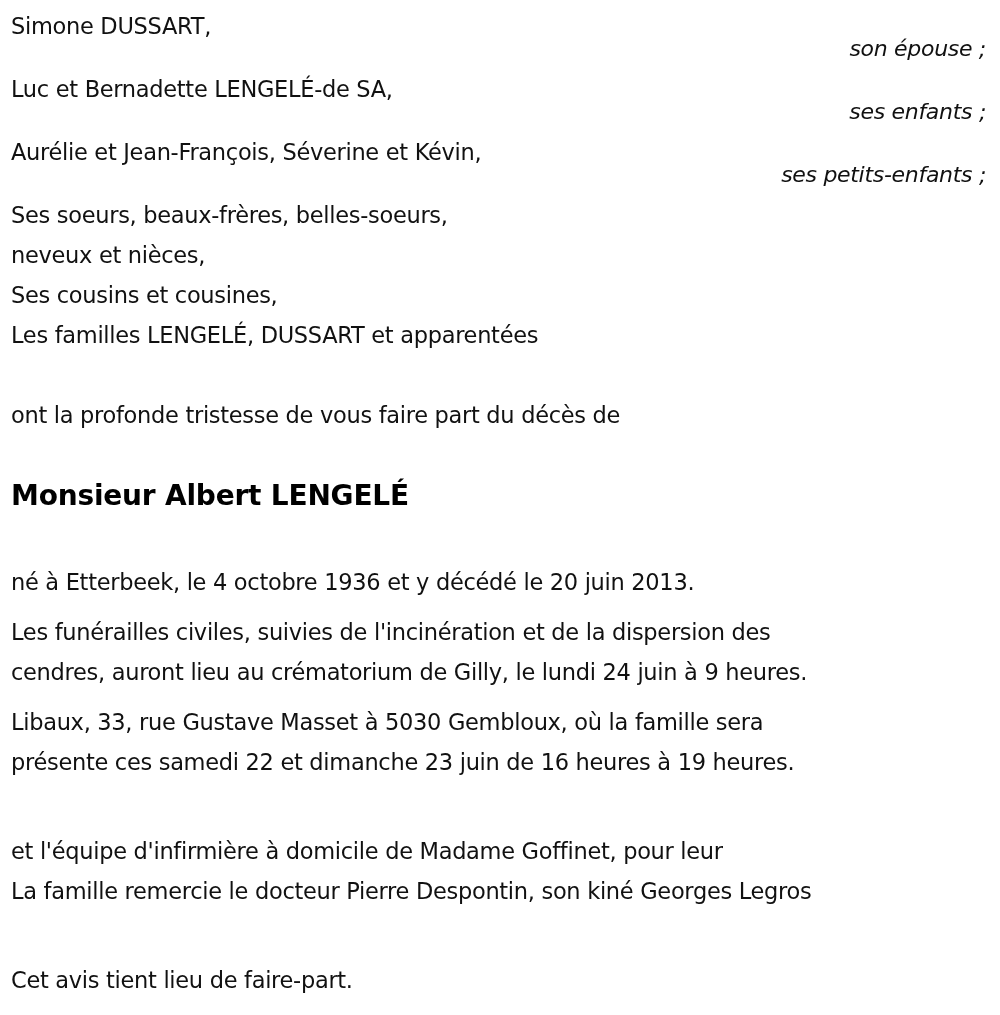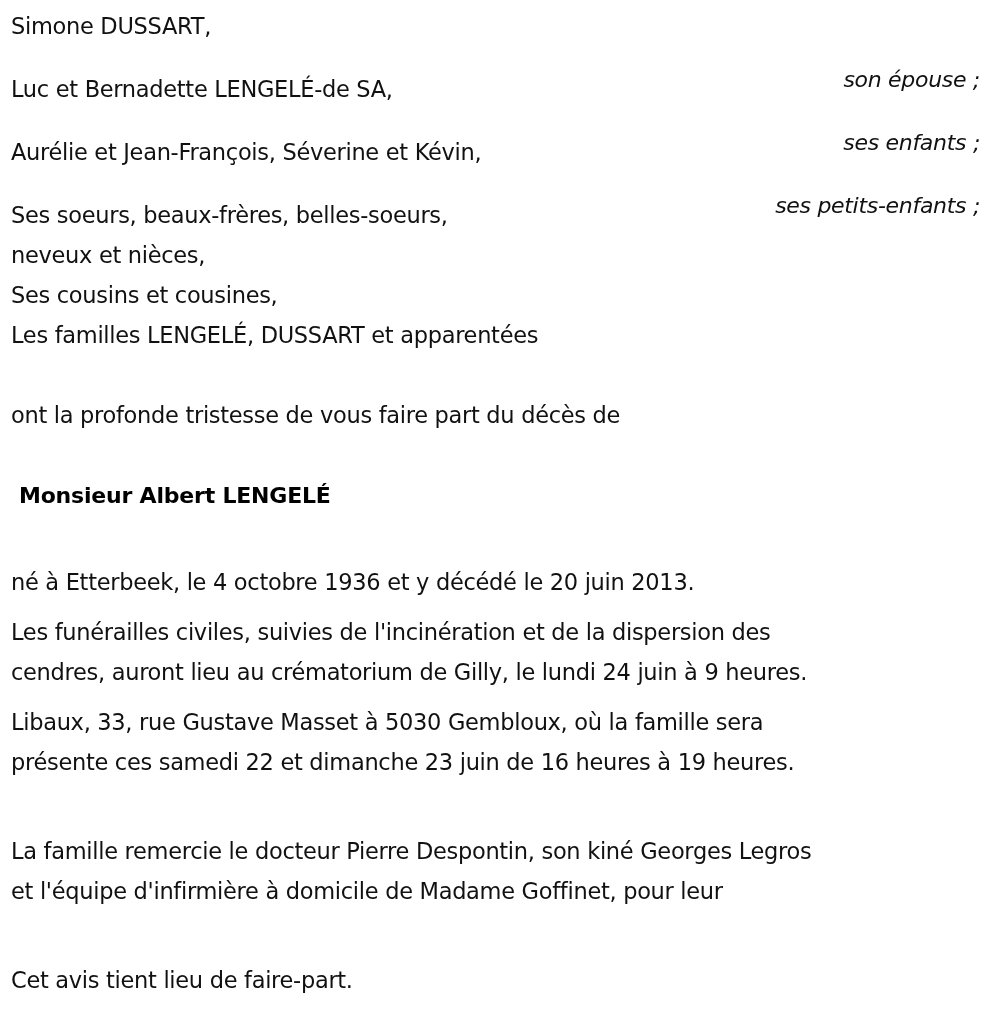--- a/index.html
+++ b/index.html
@@ -24,33 +24,32 @@
       letter-spacing: -0.3px;
     }
     .line {
       position: absolute;
       left: 0;
       white-space: nowrap;
       line-height: 40px;
     }
     .role {
       position: absolute;
-      right: 11px;
+      right: 5px;
       white-space: nowrap;
       font-style: italic;
       line-height: 40px;
       font-size: 22px;
-      margin-top: 31px;
     }
     .title {
       position: absolute;
-      left: 8px;
+      left: 0;
       white-space: nowrap;
       font-weight: bold;
-      font-size: 22px;
+      font-size: 28px;
       line-height: 40px;
       letter-spacing: -0.2px;
       color: #000;
     }
     .para {
       position: absolute;
       left: 0;
       width: 985px;
       line-height: 40px;
     }
@@ -87,20 +86,20 @@
     <span>Les funérailles civiles, suivies de l'incinération et de la dispersion des</span>
     <span>cendres, auront lieu au crématorium de Gilly, le lundi 24 juin à 9 heures.</span>
   </div>
 
   <div class="para" style="top:702px">
     <span>Libaux, 33, rue Gustave Masset à 5030 Gembloux, où la famille sera</span>
     <span>présente ces samedi 22 et dimanche 23 juin de 16 heures à 19 heures.</span>
   </div>
 
   <div class="para" style="top:831px">
+    <span>et l'équipe d'infirmière à domicile de Madame Goffinet, pour leur</span>
     <span>La famille remercie le docteur Pierre Despontin, son kiné Georges Legros</span>
-    <span>et l'équipe d'infirmière à domicile de Madame Goffinet, pour leur</span>
   </div>
 
   <div class="para" style="top:960px">
     <span>Cet avis tient lieu de faire-part.</span>
   </div>
 </div>
 
 </body></html>

